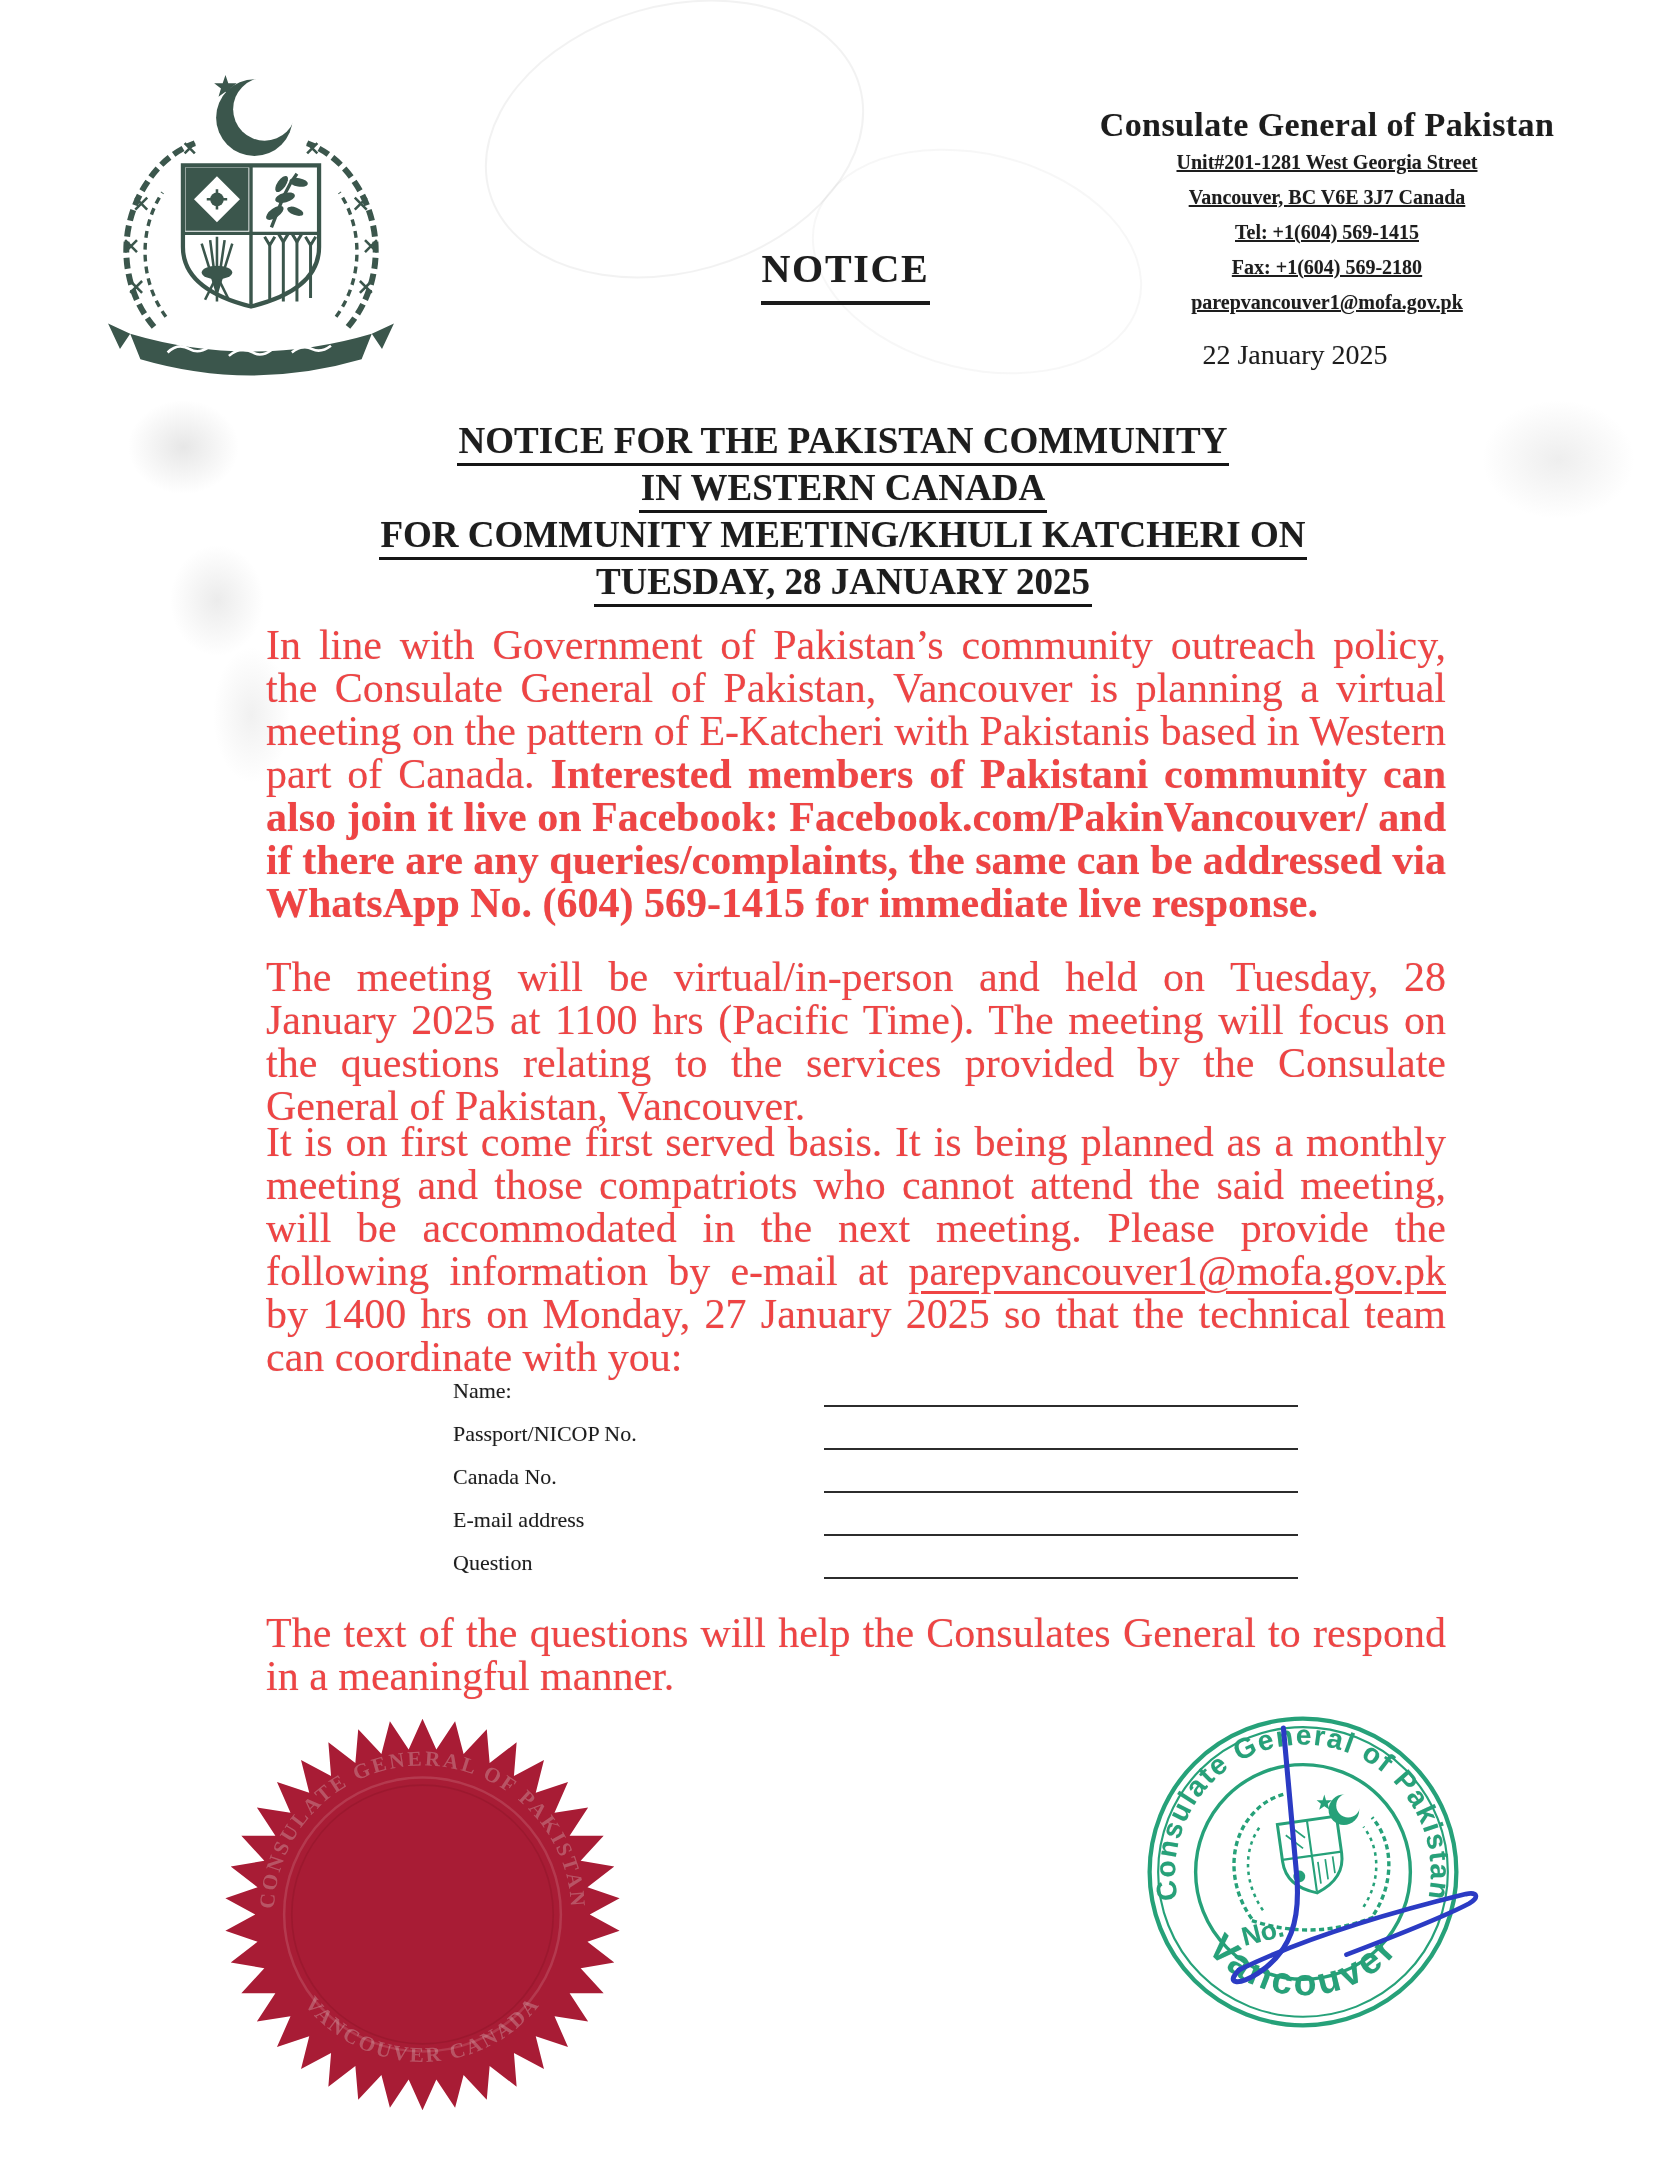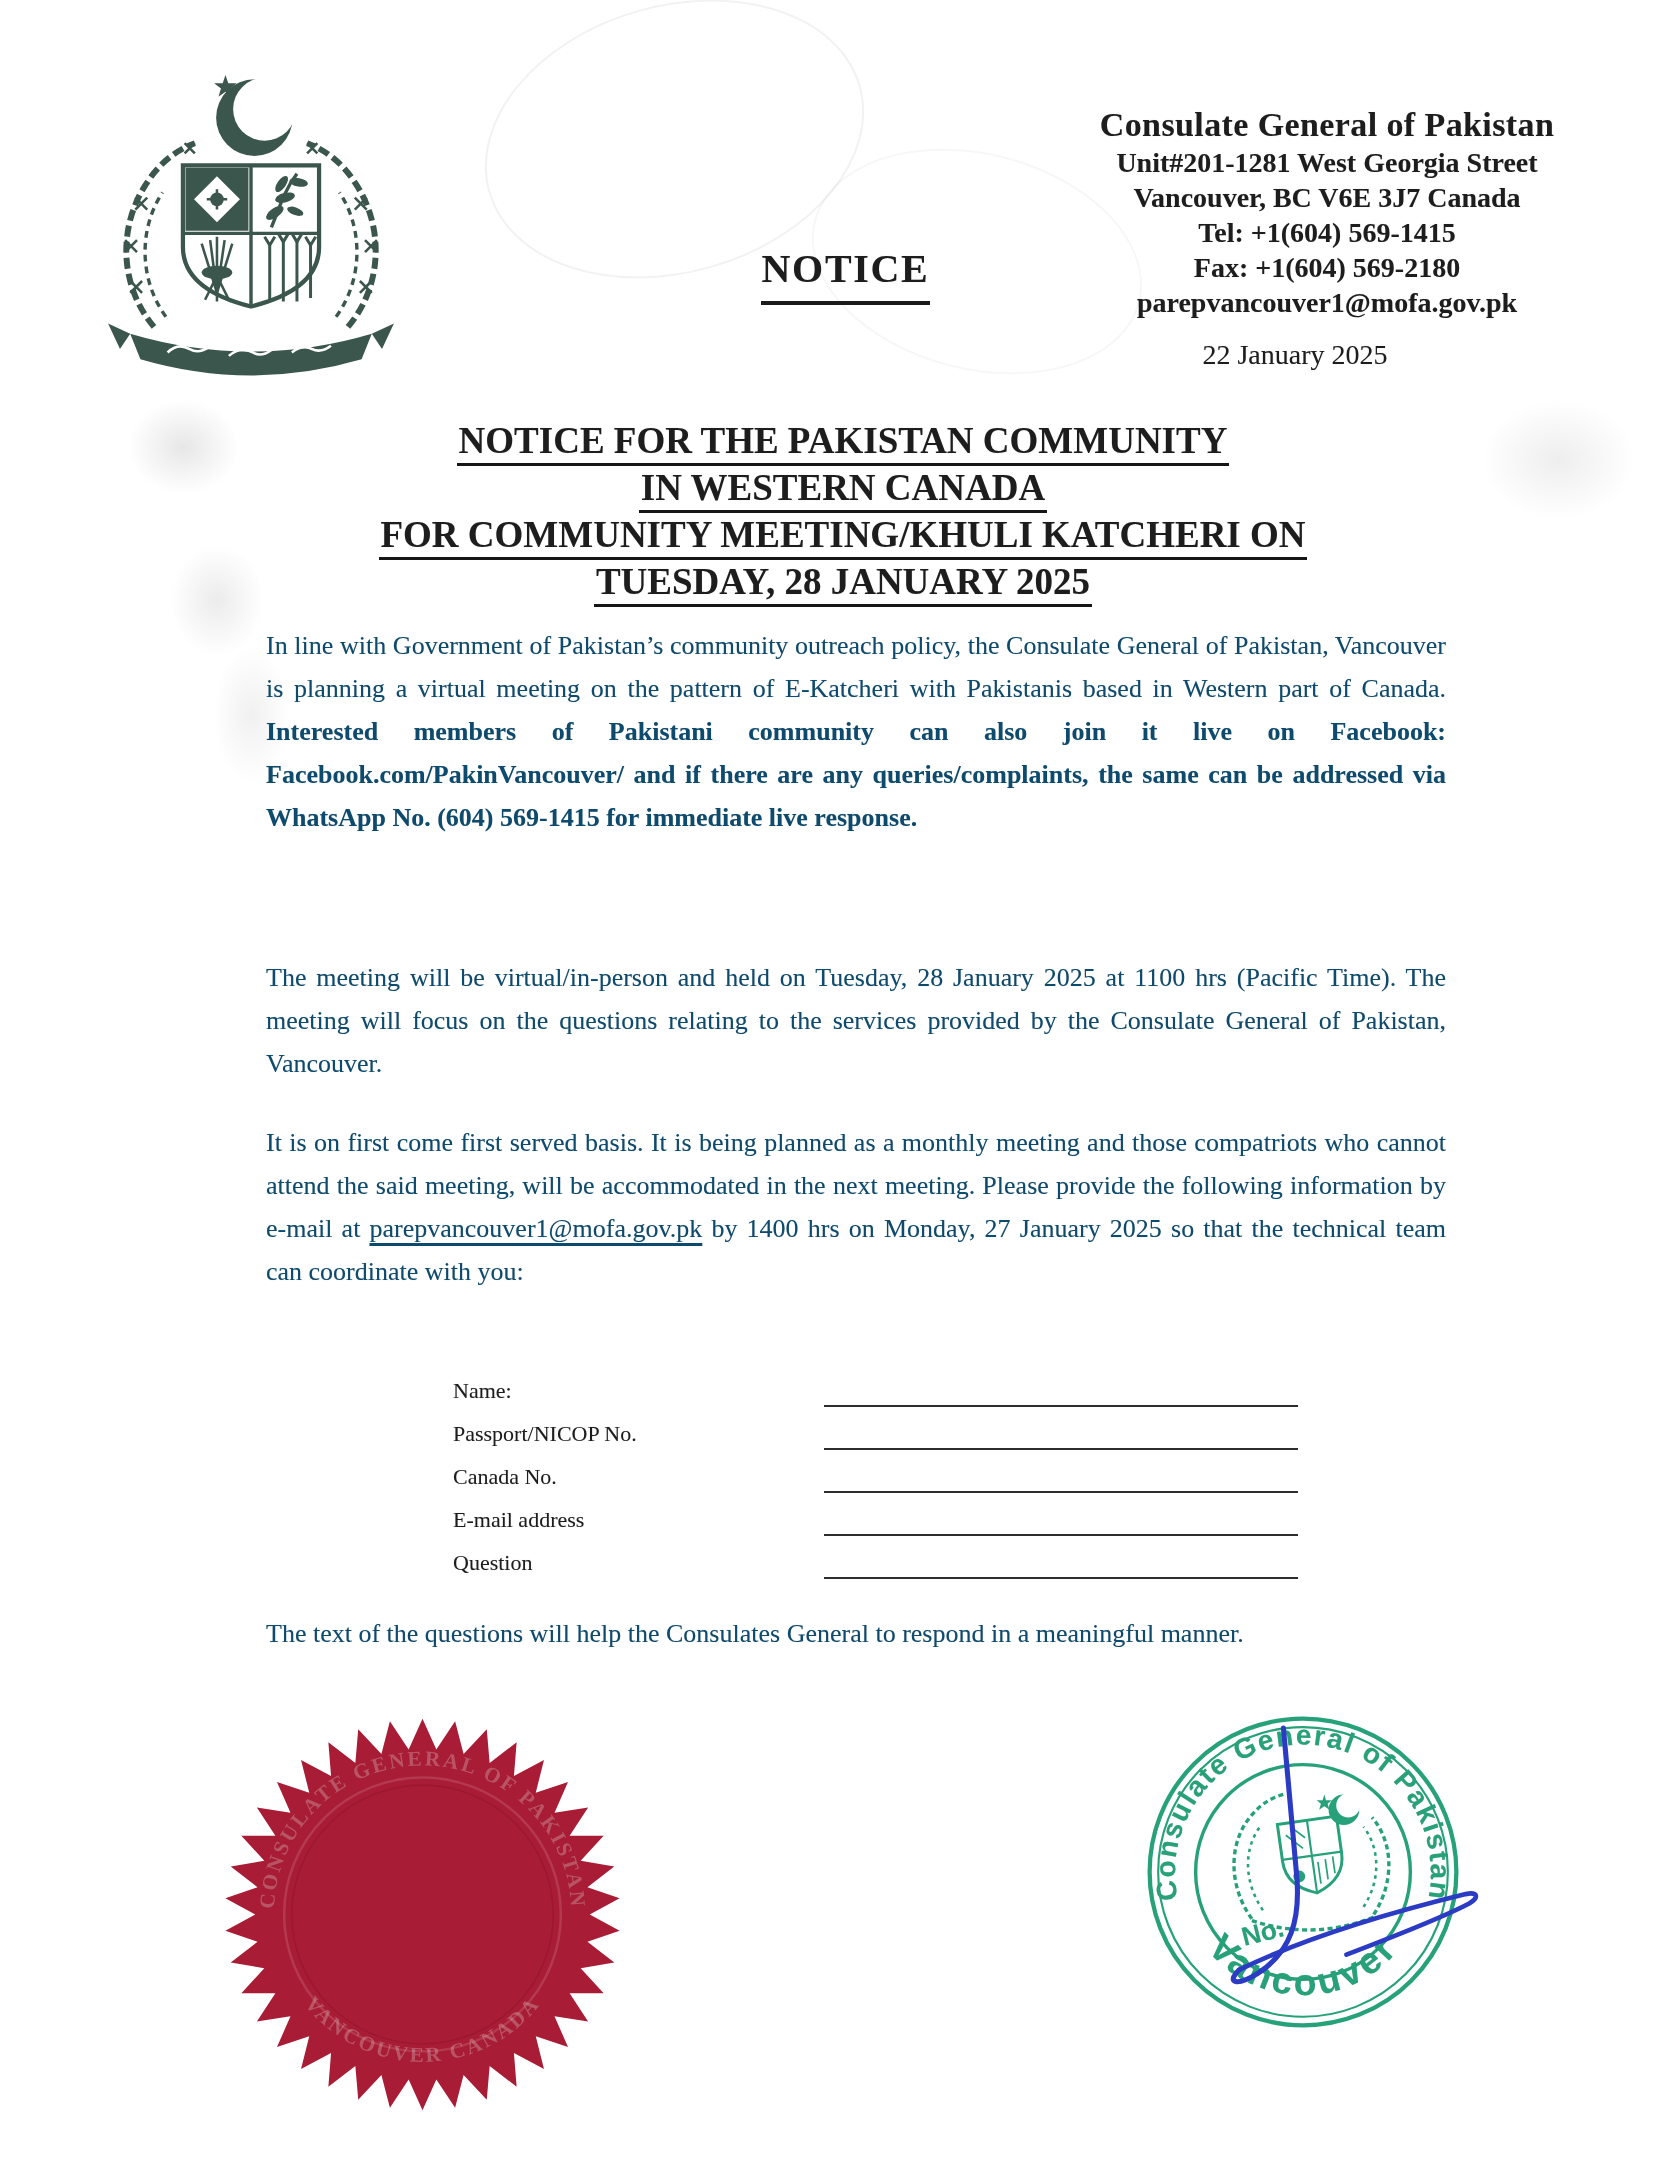--- a/index.html
+++ b/index.html
@@ -11,37 +11,37 @@
     font-family:"Liberation Serif", serif;
     color:var(--ink,#1d1d1d);
     overflow:hidden;
     text-shadow:0 0 0.9px rgba(30,30,30,.25);
   }
   .abs{position:absolute;}
 
   
   .letterhead{left:1063px;top:104px;width:528px;text-align:center;font-weight:bold;}
   .org-name{font-size:34px;line-height:41px;letter-spacing:0.4px;}
-  .lh-line{font-size:28px;line-height:35px;}
+  .lh-line{font-size:20px;line-height:35px;text-decoration:underline;}
 
   .notice-heading{left:675px;top:245px;width:341px;text-align:center;
     font-size:40px;font-weight:bold;letter-spacing:1.7px;}
   .notice-heading span{border-bottom:4.3px solid #1b1b1b;padding-bottom:10px;}
 
   .doc-date{left:1150px;top:339px;width:290px;text-align:center;font-size:28px;}
 
   
   .title-block{left:249px;top:419px;width:1188px;text-align:center;
     font-weight:bold;font-size:37px;}
   .title-line{height:47px;line-height:43px;}
   .title-line span{border-bottom:3.4px solid #161616;padding:0 1.7px 1.7px 1.7px;}
 
   
-  .para{left:266px;width:1180px;font-size:26px;line-height:43px;
-    text-align:justify;color:#0c4a6e;}
+  .para{left:266px;width:1180px;font-size:42px;line-height:43px;
+    text-align:justify;color:#ef4444;}
   .para .b{font-weight:bold;}
   .para-1{top:624px;}
   .para-2{top:956px;}
   .para-3{top:1121px;}
   .closing{top:1612px;}
   .email-ul{text-decoration:underline;text-underline-offset:6px;text-decoration-thickness:2.6px;}
 
   
   .form-block{left:453px;top:1368px;width:845px;font-size:22px;}
   .form-row{display:flex;align-items:flex-end;height:43px;}

